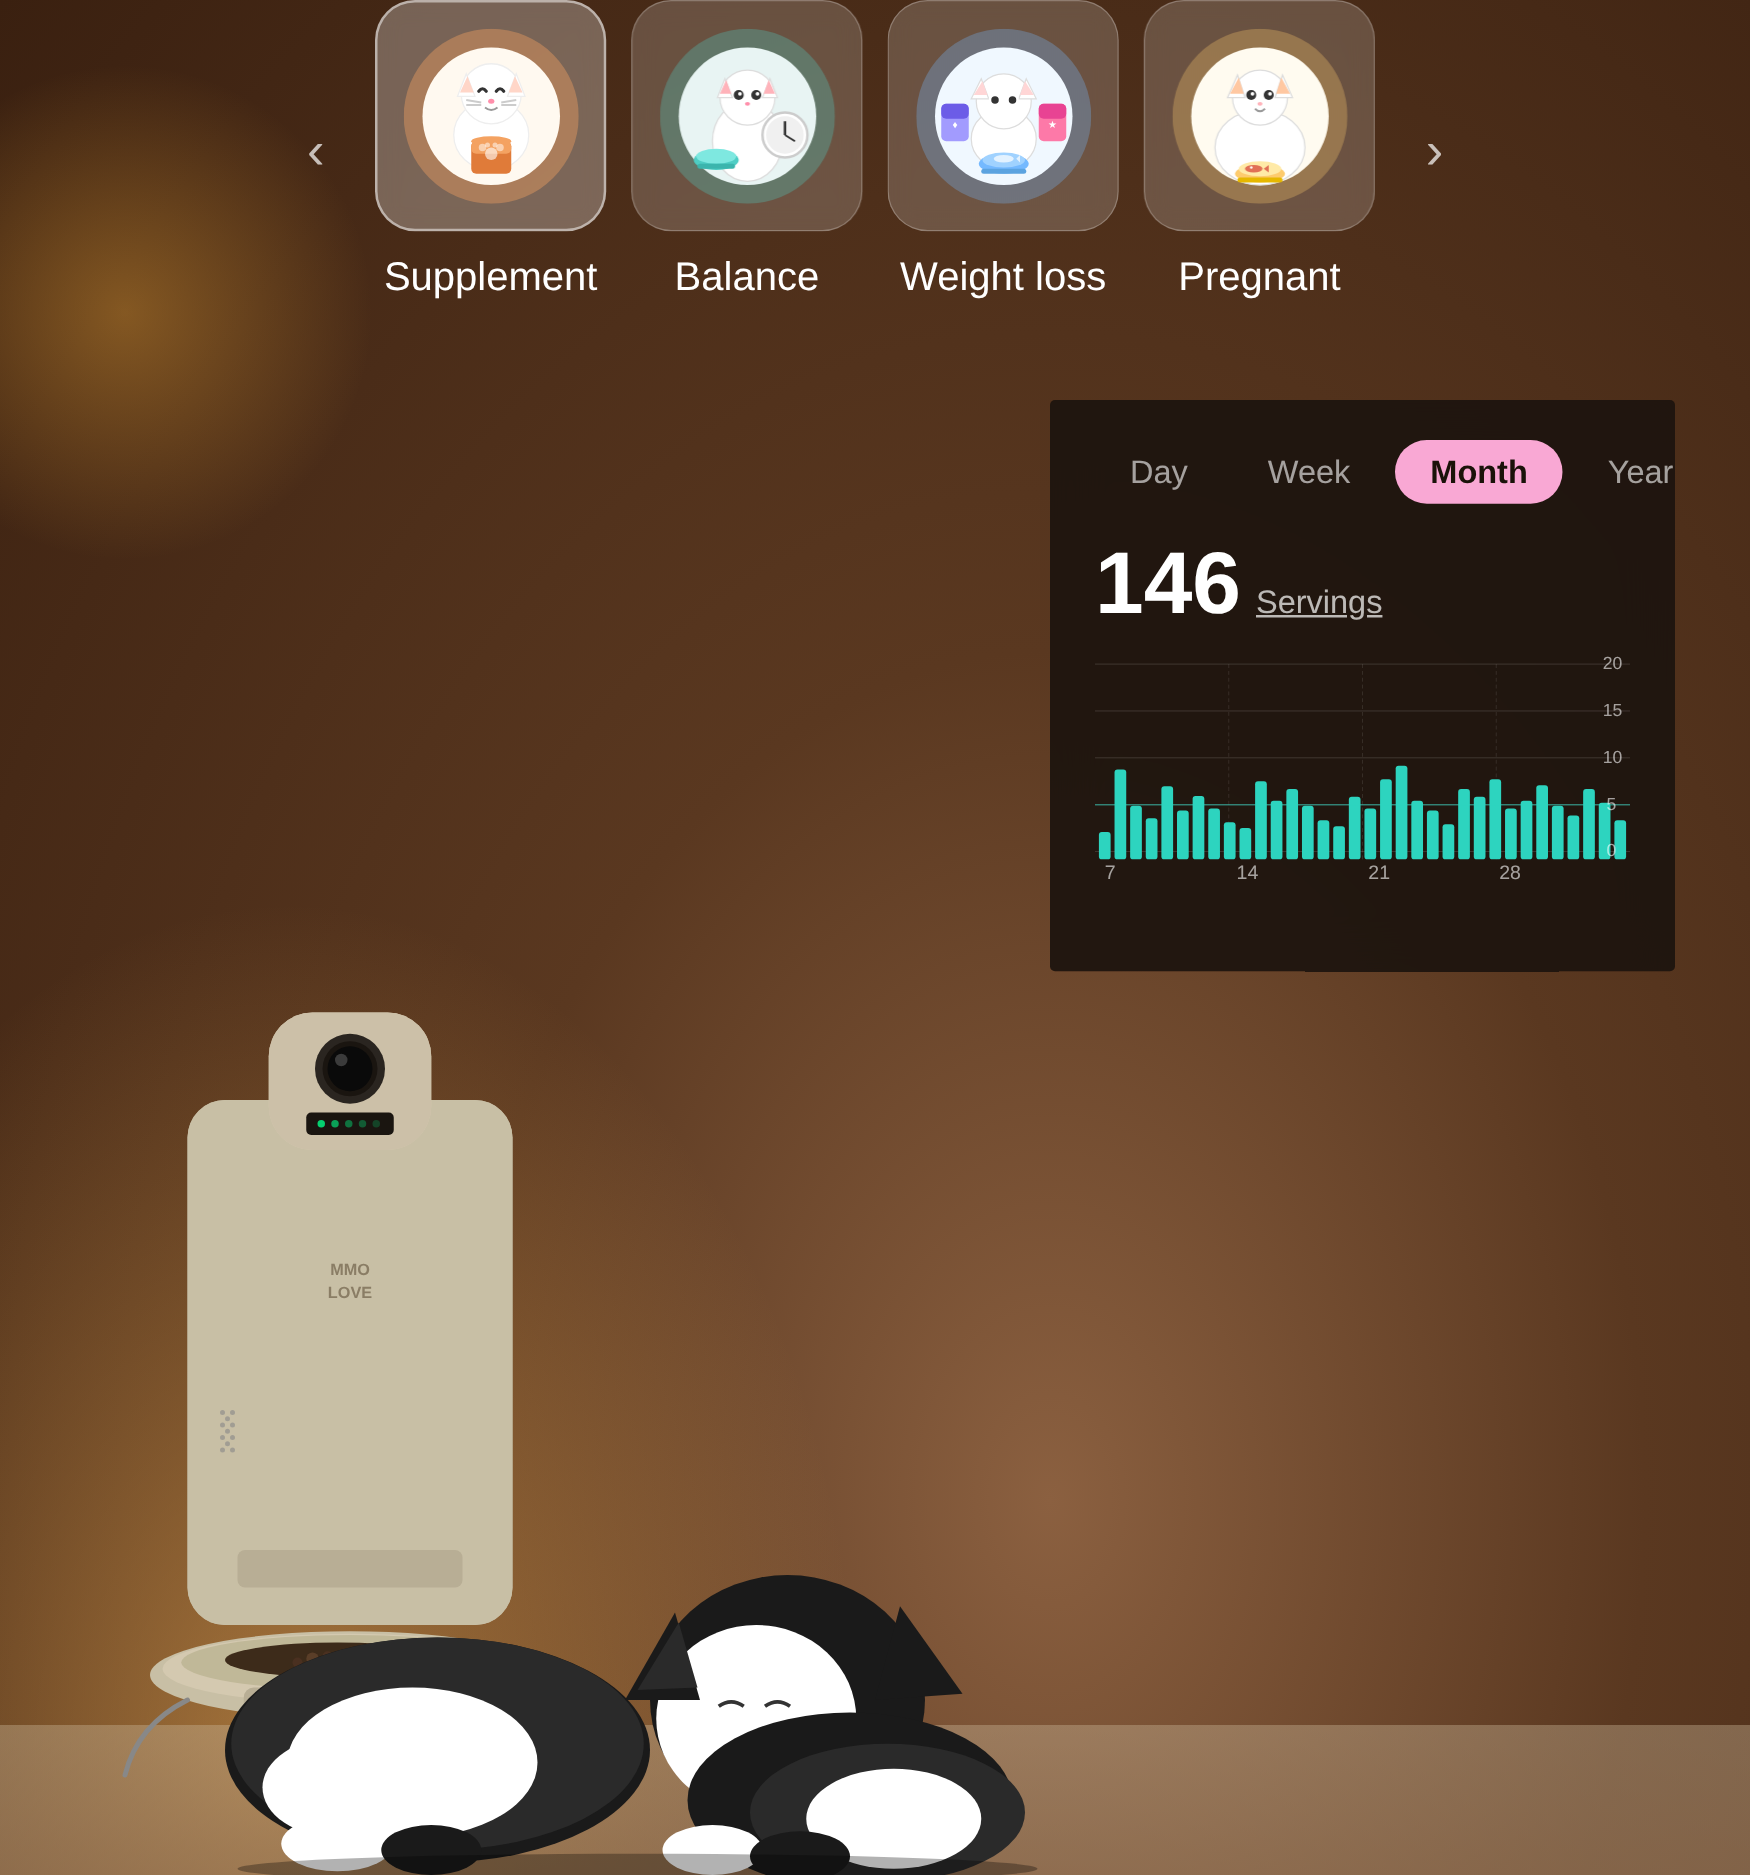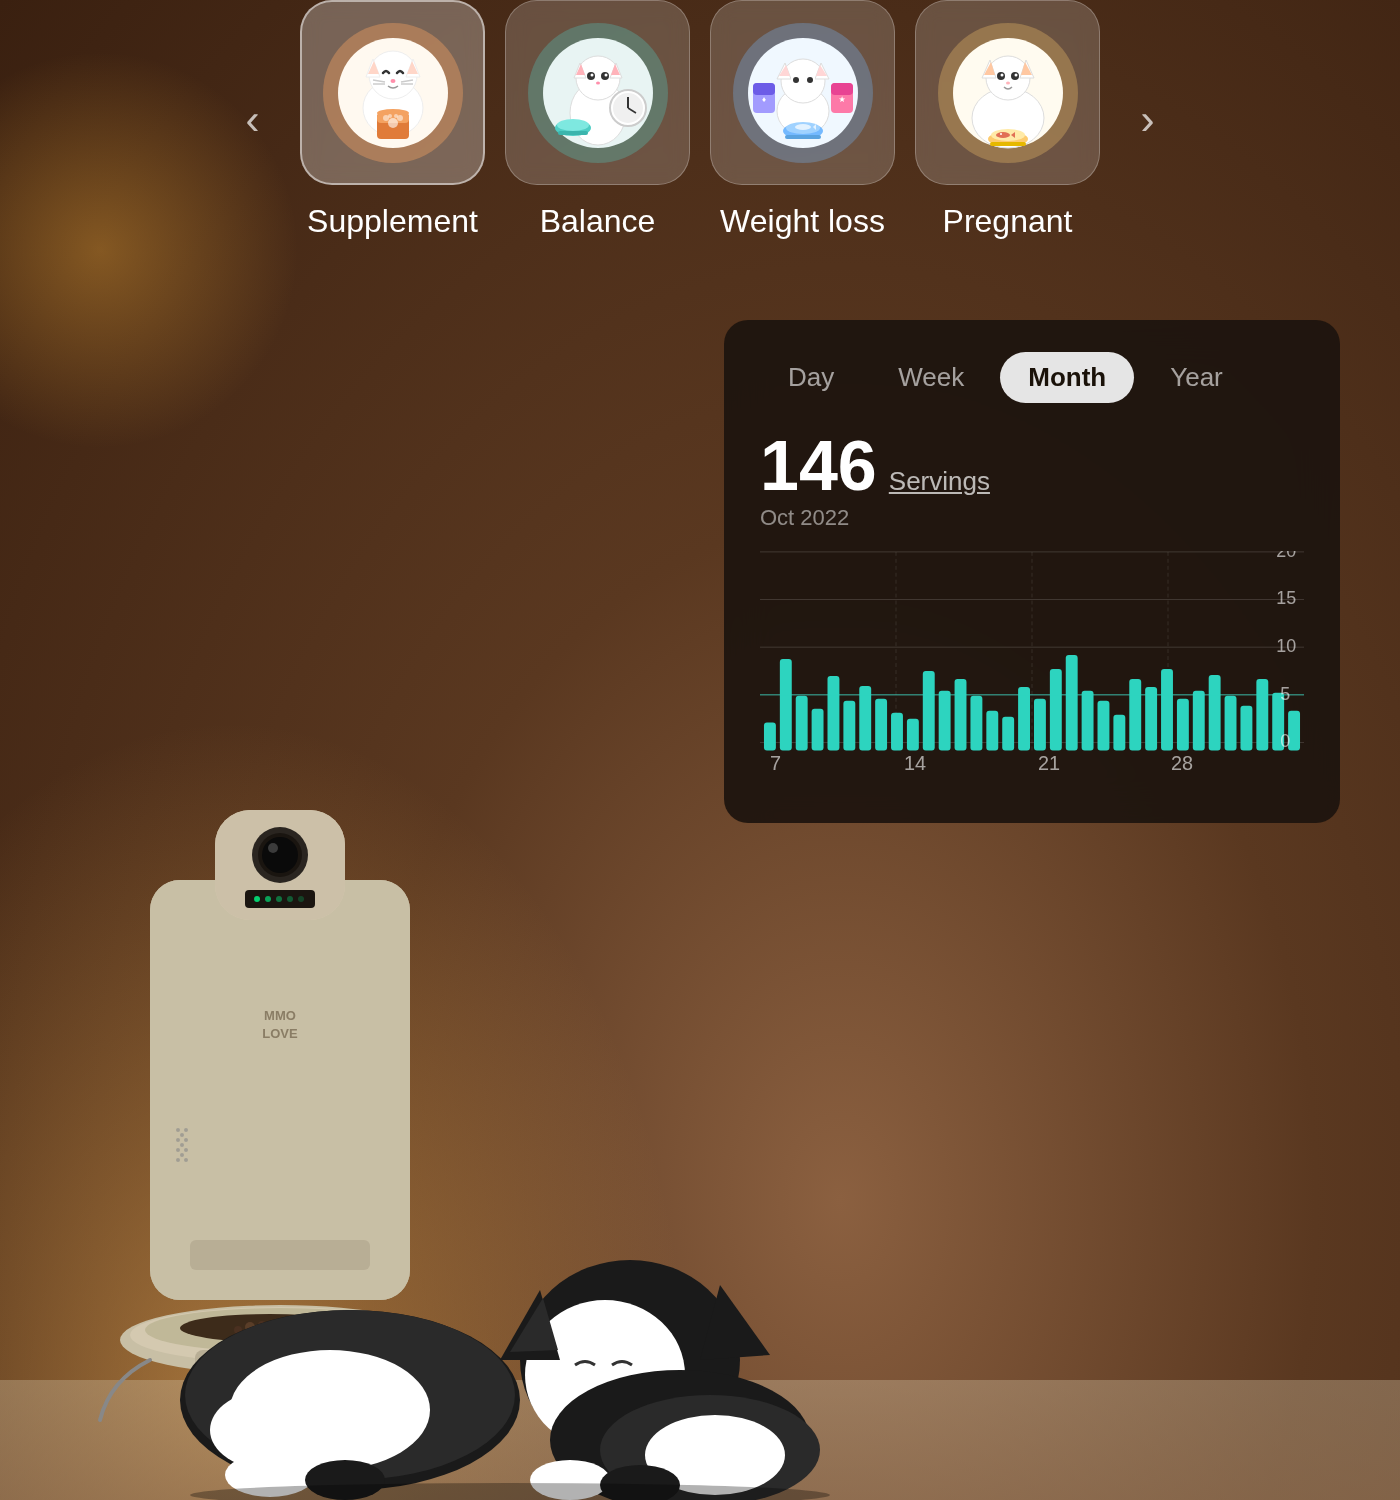--- a/index.html
+++ b/index.html
@@ -137,23 +137,23 @@
       left: 150px;
       width: 700px;
       height: 380px;
     }
 
     
     .chart-panel {
       position: absolute;
       right: 60px;
       top: 20px;
-      width: 616px;
+      width: 500px;
       background: rgba(28, 20, 14, 0.92);
-      border-radius: 24px;
+      border-radius: 4px;
       padding: 32px 36px;
       backdrop-filter: blur(20px);
     }
 
     .chart-tabs {
       display: flex;
       gap: 8px;
       margin-bottom: 28px;
       align-items: center;
     }
@@ -163,21 +163,21 @@
       border-radius: 50px;
       font-size: 26px;
       font-weight: 500;
       color: rgba(255,255,255,0.6);
       cursor: pointer;
       background: transparent;
       border: none;
     }
 
     .chart-tab.active {
-      background: #e5e5e5;
+      background: #f9a8d4;
       color: #1a1209;
       font-weight: 600;
     }
 
     .chart-average-label {
       font-size: 20px;
       color: rgba(255,255,255,0.5);
       letter-spacing: 1px;
       text-transform: uppercase;
       margin-bottom: 4px;
@@ -533,21 +533,20 @@
         <button class="chart-tab">Day</button>
         <button class="chart-tab">Week</button>
         <button class="chart-tab active">Month</button>
         <button class="chart-tab">Year</button>
       </div>
 
       <div class="chart-value-row">
         <span class="chart-value-number">146</span>
         <span class="chart-value-unit">Servings</span>
       </div>
-      <div class="chart-date">Oct 2022</div>
 
       <div class="chart-area">
         <svg class="chart-svg" viewBox="0 0 548 240" xmlns="http://www.w3.org/2000/svg">
 
           <line x1="0" y1="192" x2="548" y2="192" stroke="rgba(255,255,255,0.15)" stroke-width="1"></line>
           <line x1="0" y1="144" x2="548" y2="144" stroke="rgba(255,255,255,0.15)" stroke-width="1"></line>
           <line x1="0" y1="96" x2="548" y2="96" stroke="rgba(255,255,255,0.15)" stroke-width="1"></line>
           <line x1="0" y1="48" x2="548" y2="48" stroke="rgba(255,255,255,0.15)" stroke-width="1"></line>
           <line x1="0" y1="0" x2="548" y2="0" stroke="rgba(255,255,255,0.15)" stroke-width="1"></line>
 

